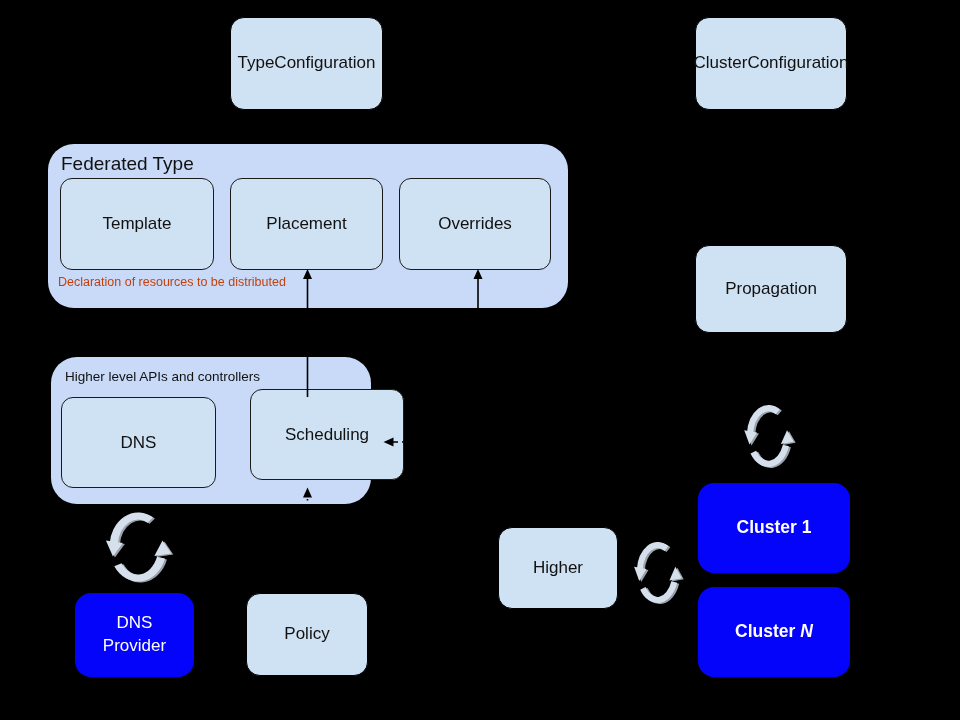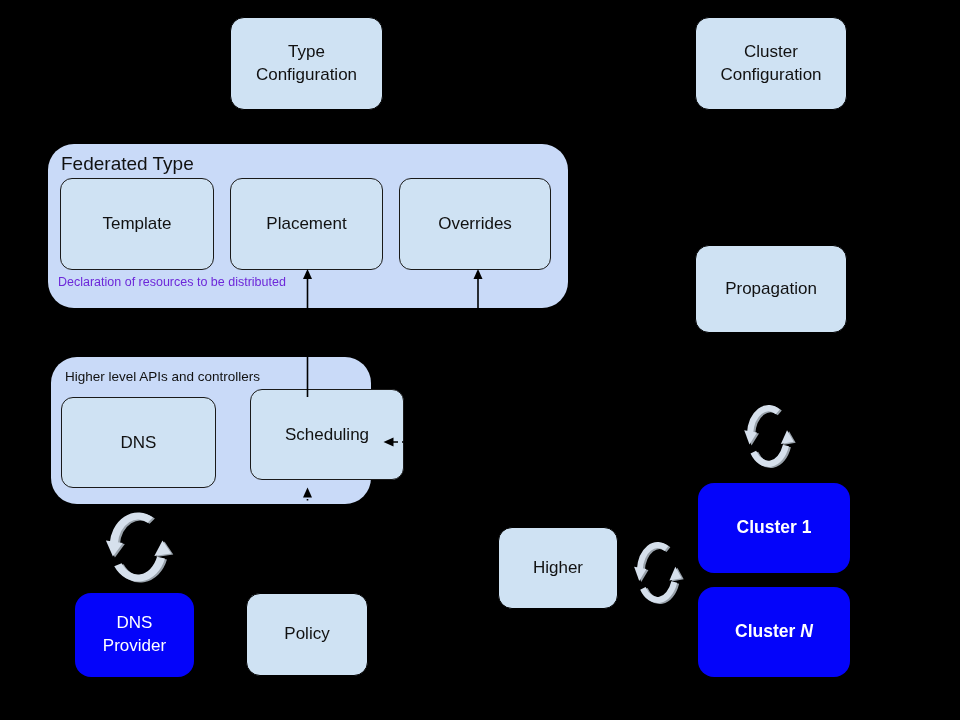--- a/index.html
+++ b/index.html
@@ -8,26 +8,26 @@
     font-family:"Liberation Sans",sans-serif;color:#111111;overflow:hidden;
   }
   
   .group{
     position:absolute;background:#c9daf8;border-radius:26px;
   }
   .group-title{
     position:absolute;color:#111111;white-space:nowrap;
   }
   .group-caption{
-    position:absolute;font-size:12.5px;color:#6d28d9;white-space:nowrap;
+    position:absolute;font-size:12.5px;color:#c2410c;white-space:nowrap;
   }
   
   .box{
     position:absolute;background:#cfe2f3;border:1px solid #000000;border-radius:14px;
-    display:flex;flex-direction:column;align-items:center;justify-content:center;
+    display:flex;flex-direction:row;align-items:center;justify-content:center;
     font-size:17px;line-height:1.32;text-align:center;color:#111111;box-sizing:border-box;
   }
   
   .inner-box{
     position:absolute;background:#cfe2f3;border:1px solid #1a1a1a;border-radius:12px;
     display:flex;align-items:center;justify-content:center;
     font-size:17px;color:#111111;box-sizing:border-box;
   }
   
   .blue-box{

